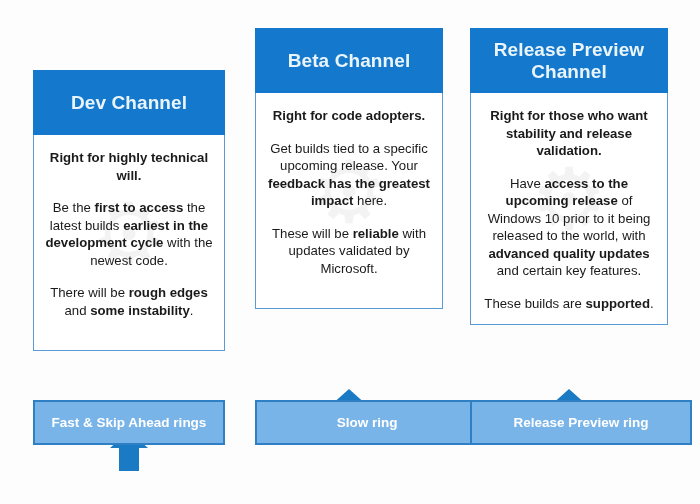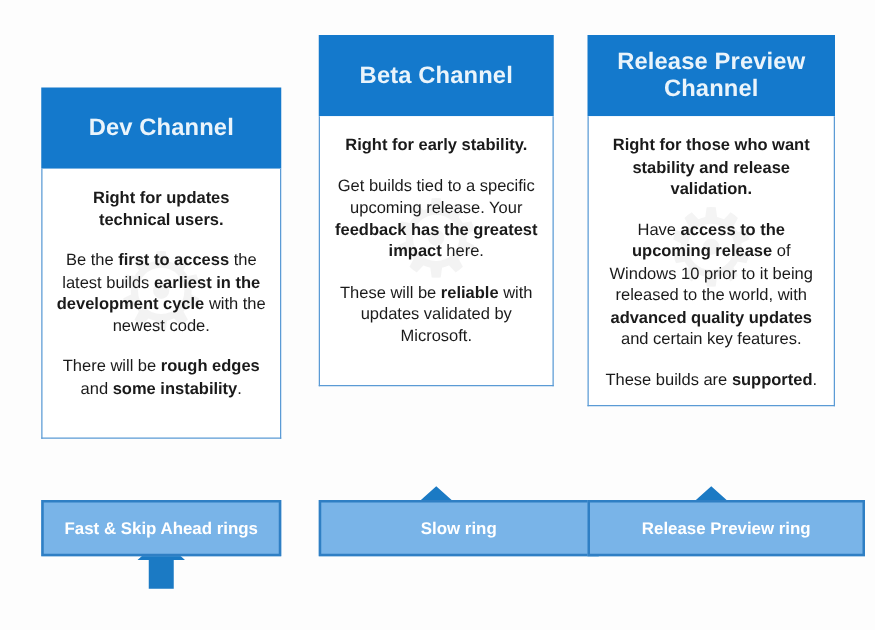--- a/index.html
+++ b/index.html
@@ -140,39 +140,39 @@
 </head>
 <body>
 
 <div class="diagram">
 
   <div class="column col-1">
     <div class="card">
       <div class="card-header">Dev Channel</div>
       <div class="card-body">
         <div class="watermark">⚙</div>
-        <p class="h1-lead">Right for updates technical users.</p>
+        <p class="h1-lead">Right for highly technical will.</p>
         <p><span>Be the </span><b>first to access</b><span> the latest builds </span><b>earliest in the development cycle</b><span> with the newest code.</span></p>
         <p><span>There will be </span><b>rough edges</b><span> and </span><b>some instability</b><span>.</span></p>
       </div>
     </div>
     <div class="arrow-wrap">
       <svg width="40" height="42" viewBox="0 0 40 42">
         <polygon points="20,1 39,18 30,18 30,41 10,41 10,18 1,18" fill="#1b7ac4"></polygon>
       </svg>
     </div>
   </div>
   <div class="ring-box rb-1">Fast &amp; Skip Ahead rings</div>
 
   <div class="column col-2">
     <div class="card">
       <div class="card-header">Beta Channel</div>
       <div class="card-body">
         <div class="watermark">⚙</div>
-        <p class="h1-lead">Right for early stability.</p>
+        <p class="h1-lead">Right for code adopters.</p>
         <p><span>Get builds tied to a specific upcoming release. Your </span><b>feedback has the greatest impact</b><span> here.</span></p>
         <p><span>These will be </span><b>reliable</b><span> with updates validated by Microsoft.</span></p>
       </div>
     </div>
     <div class="arrow-wrap">
       <svg width="40" height="42" viewBox="0 0 40 42">
         <polygon points="20,1 39,18 30,18 30,41 10,41 10,18 1,18" fill="#1b7ac4"></polygon>
       </svg>
     </div>
   </div>

